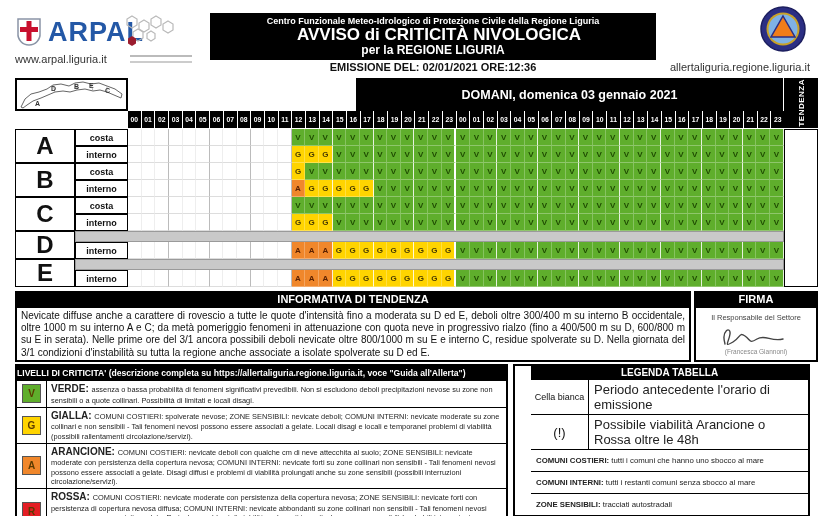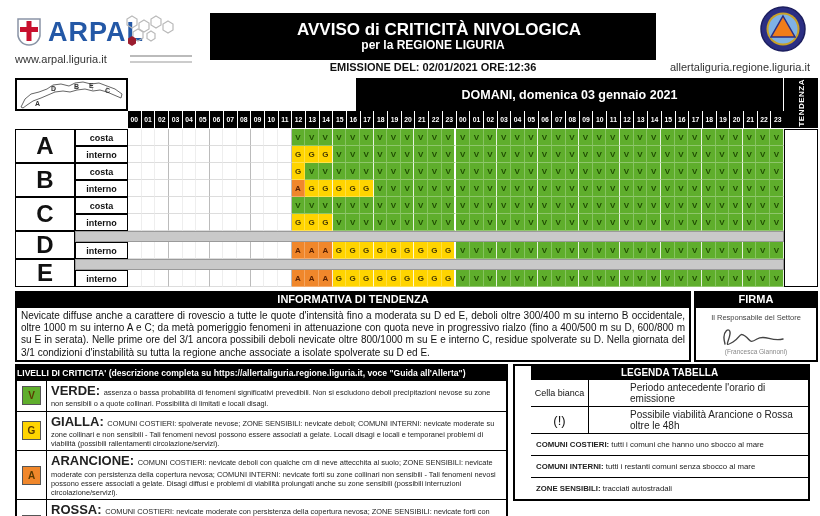--- a/index.html
+++ b/index.html
@@ -69,29 +69,29 @@
 
   
   #levels-box { left:15px; top:364px; width:493px; border:2px solid #000; background:#fff; }
   #levels-head { background:#000; color:#fff; font-size:8.6px; font-weight:bold;
     padding:2px 0; }
   .level-row { display:flex; border-top:1px solid #000; }
   .level-key { width:30px; display:flex; align-items:center; justify-content:center; border-right:1px solid #000; padding:3px; }
   .level-swatch { width:19px; height:19px; border:1px solid #555; display:flex; align-items:center; justify-content:center;
     font-size:10px; font-weight:bold; color:#5a3a00; }
   .level-text { flex:1; font-size:7.4px; line-height:1.25; padding:2px 4px; color:#222; }
-  .level-text b { font-size:13px; }
+  .level-text b { font-size:10px; }
 
   #legtab-box { left:513px; top:364px; width:297px; border:2px solid #000; background:#fff;padding-left:16px; }
   #legtab-head { background:#000; color:#fff; font-size:10px; font-weight:bold; text-align:center; padding:1px 0; }
   .legtab-row { display:flex; border-top:1px solid #000; align-items:stretch; }
   .legtab-key { width:58px; border-right:1px solid #000; display:flex; align-items:center; justify-content:center;
     font-size:9px; padding:2px; text-align:center; }
   .legtab-key.bang { font-size:13px; }
-  .legtab-val { flex:1; font-size:10px; display:flex; align-items:center; padding:2px 5px; color:#222;margin-left:36px; }
+  .legtab-val { flex:1; font-size:13px; display:flex; align-items:center; padding:2px 5px; color:#222; }
   .legtab-full { font-size:7.8px; padding:6px 5px; border-top:1px solid #000; color:#222; }
 </style>
 </head>
 <body>
 
 <div class="abs" id="arpal-logo">
   <svg width="30" height="32" viewBox="0 0 30 32">
     <path d="M4 3 h22 v14 a11 11 0 0 1 -11 12 a11 11 0 0 1 -11 -12 Z" fill="#fff" stroke="#8a94a6" stroke-width="1.5"></path>
     <rect x="12.5" y="5" width="5" height="20" fill="#c8102e"></rect>
     <rect x="6" y="11" width="18" height="5" fill="#c8102e"></rect>
@@ -109,20 +109,21 @@
       <path d="M20 17 l5 3 v6 l-5 3 l-5 -3 v-6 Z"></path>
       <path d="M50 9 l5 3 v6 l-5 3 l-5 -3 v-6 Z"></path>
       <path d="M33 19 l4 2.5 v5 l-4 2.5 l-4 -2.5 v-5 Z"></path>
     </g>
     <path d="M14 24 l4 2.5 v5 l-4 2.5 l-4 -2.5 v-5 Z" fill="#9b1c2e"></path>
   </svg>
   <div id="snpa-caption"></div>
 </div>
 
 <div class="abs" id="black-banner">
+  <div class="banner-l1">Centro Funzionale Meteo-Idrologico di Protezione Civile della Regione Liguria</div>
   <div class="banner-l2">AVVISO di CRITICITÀ NIVOLOGICA</div>
   <div class="banner-l3">per la REGIONE LIGURIA</div>
 </div>
 <div class="abs" id="emission">EMISSIONE DEL: 02/01/2021 ORE:12:36</div>
 <div class="abs" id="allerta-link">allertaliguria.regione.liguria.it</div>
 
 <div class="abs" id="pc-logo">
   <svg width="46" height="46" viewBox="0 0 46 46">
     <circle cx="23" cy="23" r="22" fill="#2b2e83"></circle>
     <circle cx="23" cy="23" r="16.5" fill="#c9a227"></circle>

